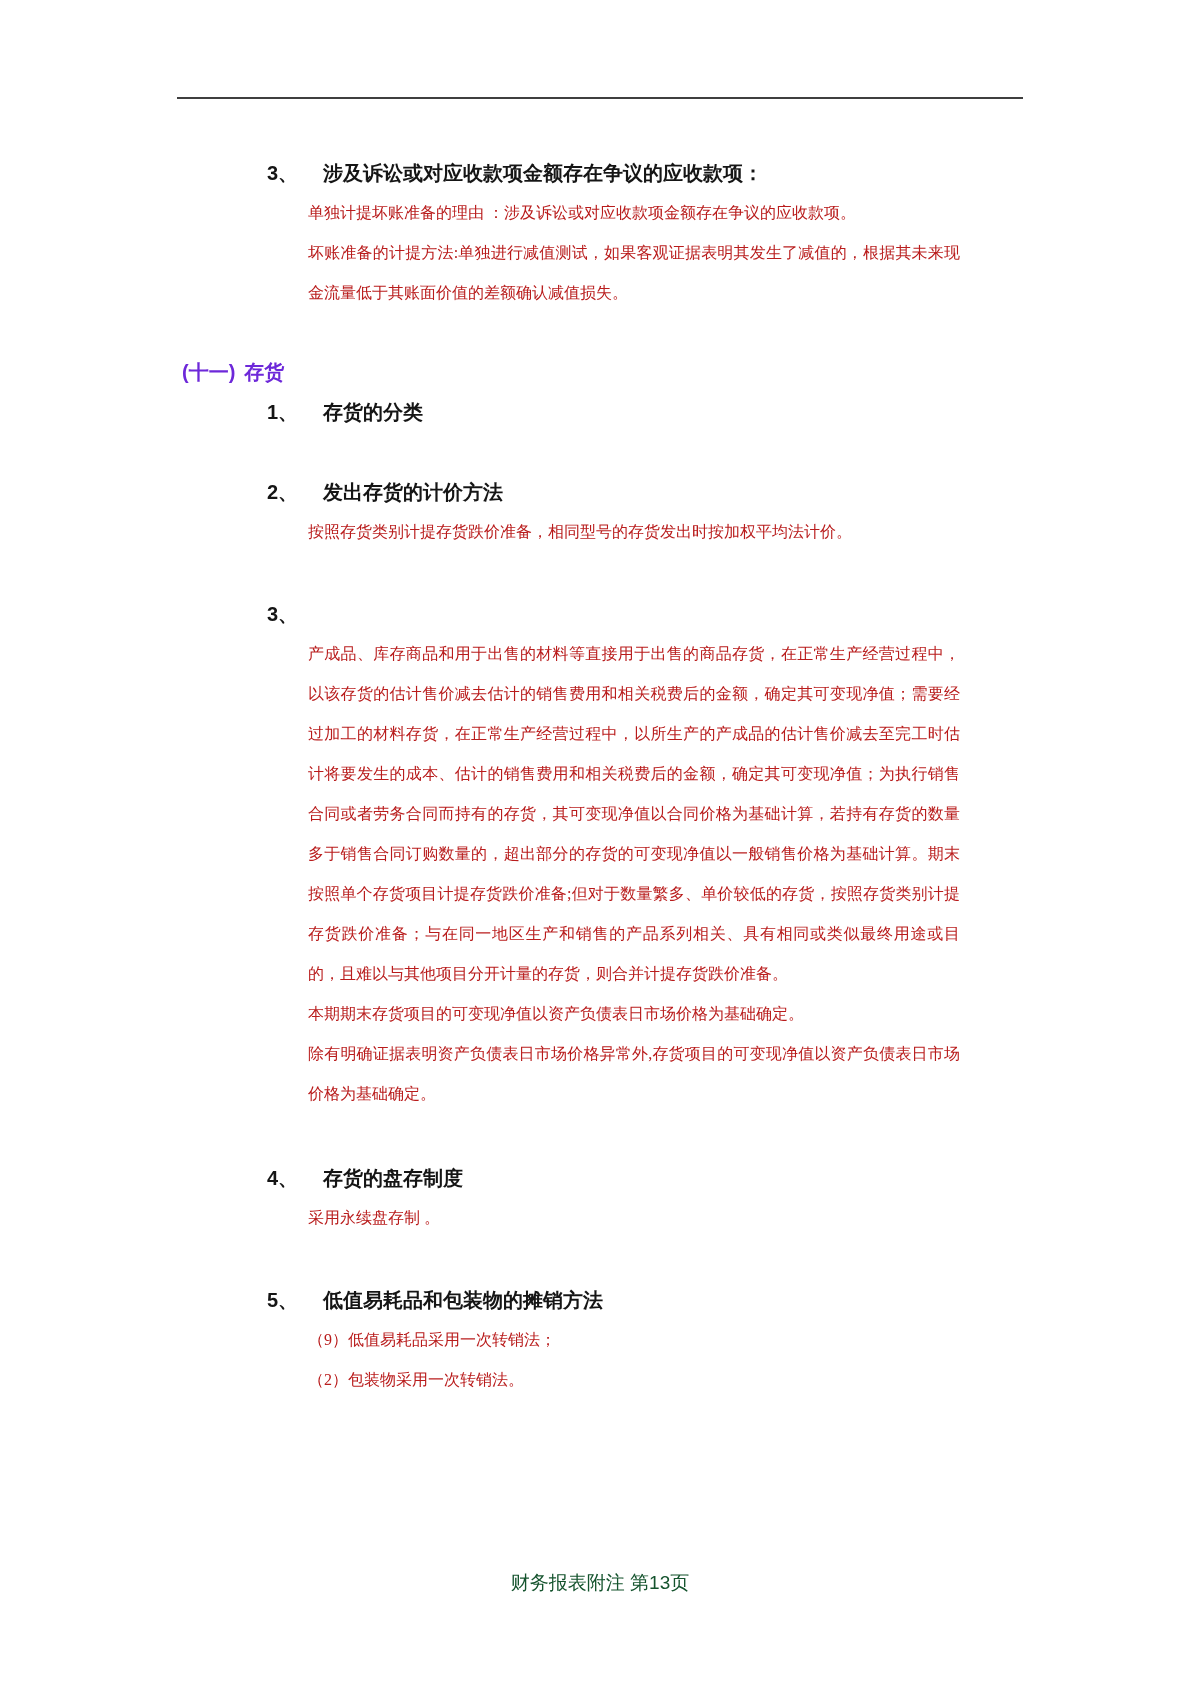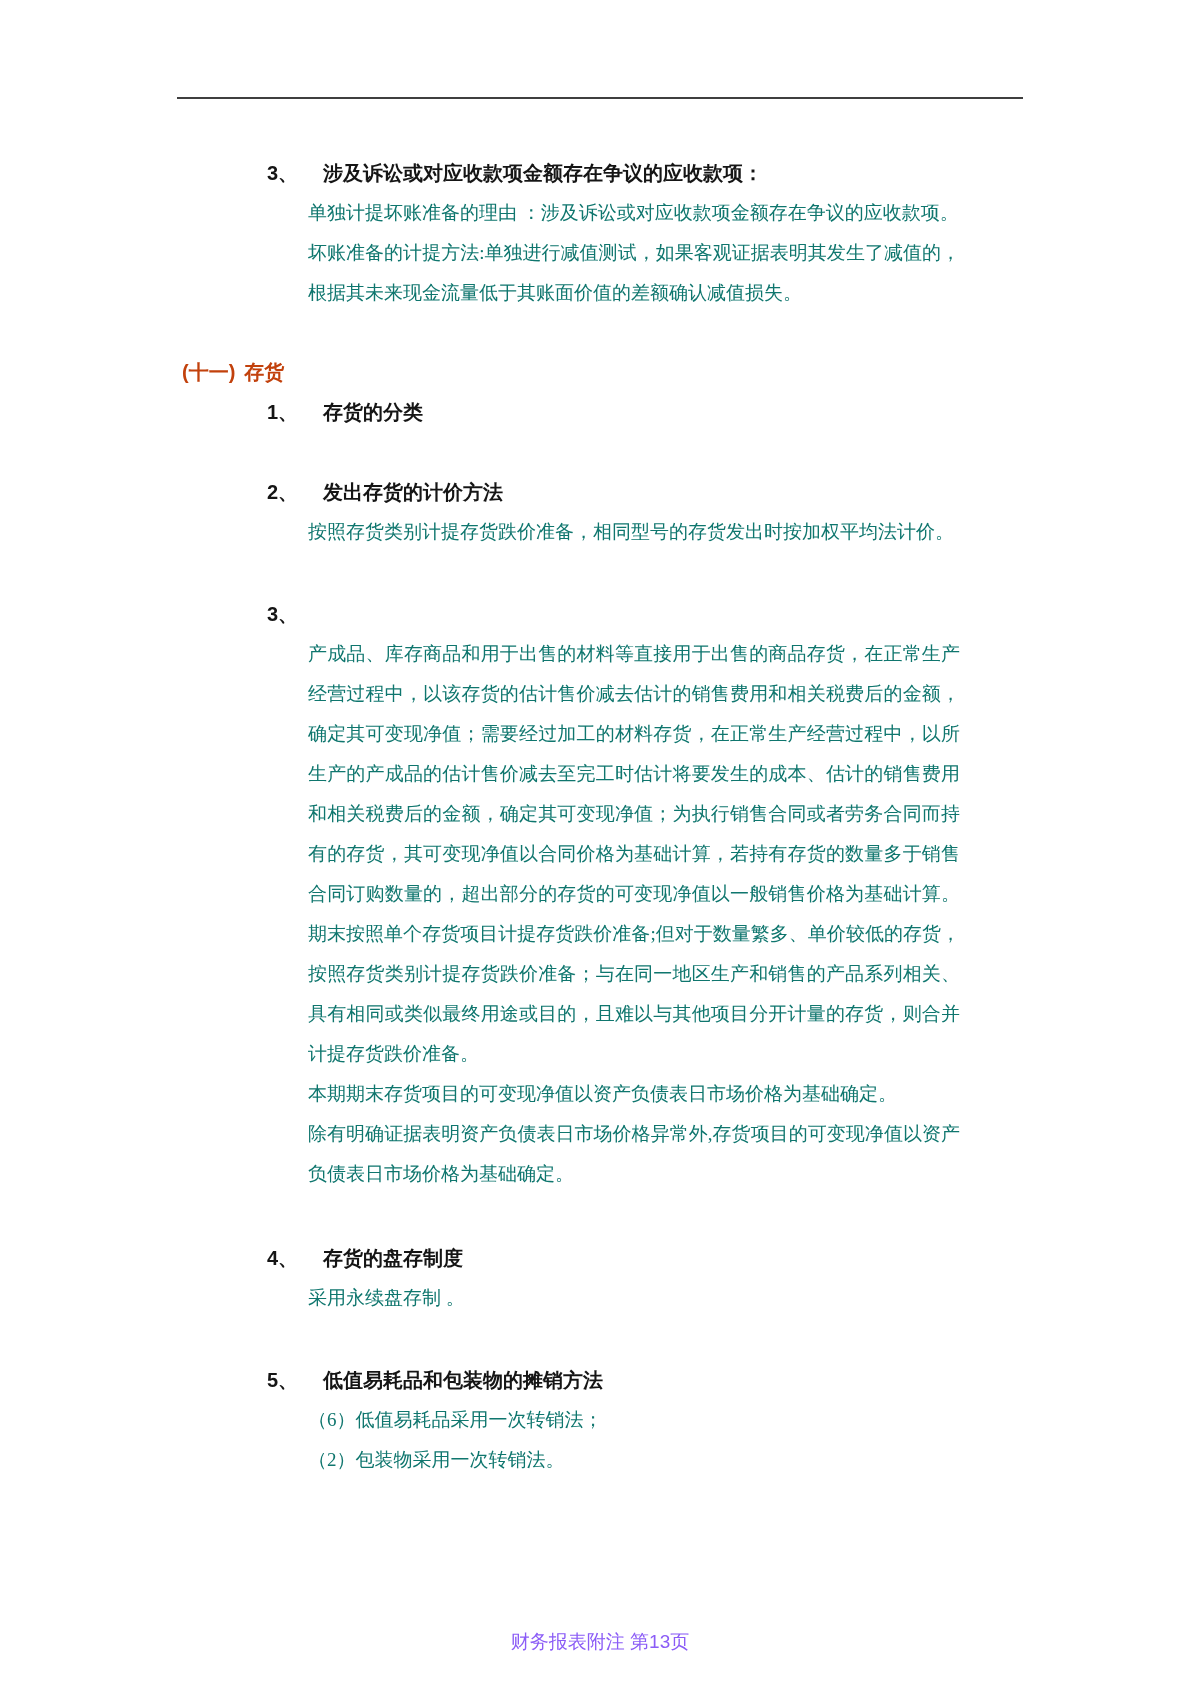--- a/index.html
+++ b/index.html
@@ -38,44 +38,44 @@
   }
   .item-head .num { width: 56px; flex: none; }
   
   .section-head {
     display: flex;
     padding-left: 182px;
     font-family: "Liberation Sans", "DejaVu Sans", sans-serif;
     font-weight: bold;
     font-size: 20px;
     line-height: 40px;
-    color: #c2410c;
+    color: #6d28d9;
     align-items: center;
   }
   .section-head .sec-label { margin-right: 9px; }
   
   .item-body {
     margin-left: 308px;
     width: 652px;
-    font-size: 19px;
+    font-size: 16px;
     line-height: 40px;
     text-align: justify;
-    color: #0f766e;
+    color: #b91c1c;
   }
   .item-body p { margin: 0; padding: 0; }
   .footer {
     position: absolute;
     left: 0;
-    top: 1622px;
+    top: 1563px;
     width: 1200px;
     text-align: center;
     font-family: "Liberation Sans", "DejaVu Sans", sans-serif;
     font-size: 19px;
     line-height: 40px;
-    color: #8b5cf6;
+    color: #14532d;
   }
   .mt-153 { margin-top: 153px; }
   .mt-39  { margin-top: 39px; }
   .mt-40  { margin-top: 40px; }
   .mt-42  { margin-top: 42px; }
   .mt-44  { margin-top: 44px; }
 </style>
 </head>
 <body>
 
@@ -138,21 +138,21 @@
         <p>采用永续盘存制 。</p>
       </div>
     </div>
 
     <div>
       <div class="item-head mt-42">
         <span class="num">5、</span>
         <span class="title">低值易耗品和包装物的摊销方法</span>
       </div>
       <div class="item-body">
-        <p>（6）低值易耗品采用一次转销法；</p>
+        <p>（9）低值易耗品采用一次转销法；</p>
         <p>（2）包装物采用一次转销法。</p>
       </div>
     </div>
 
   </div>
 
   <div class="footer">财务报表附注 第13页</div>
 
 </div>
 

